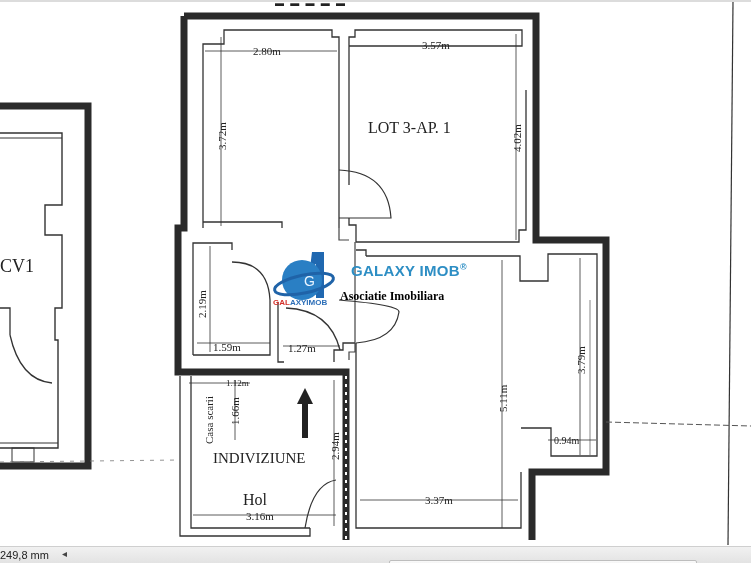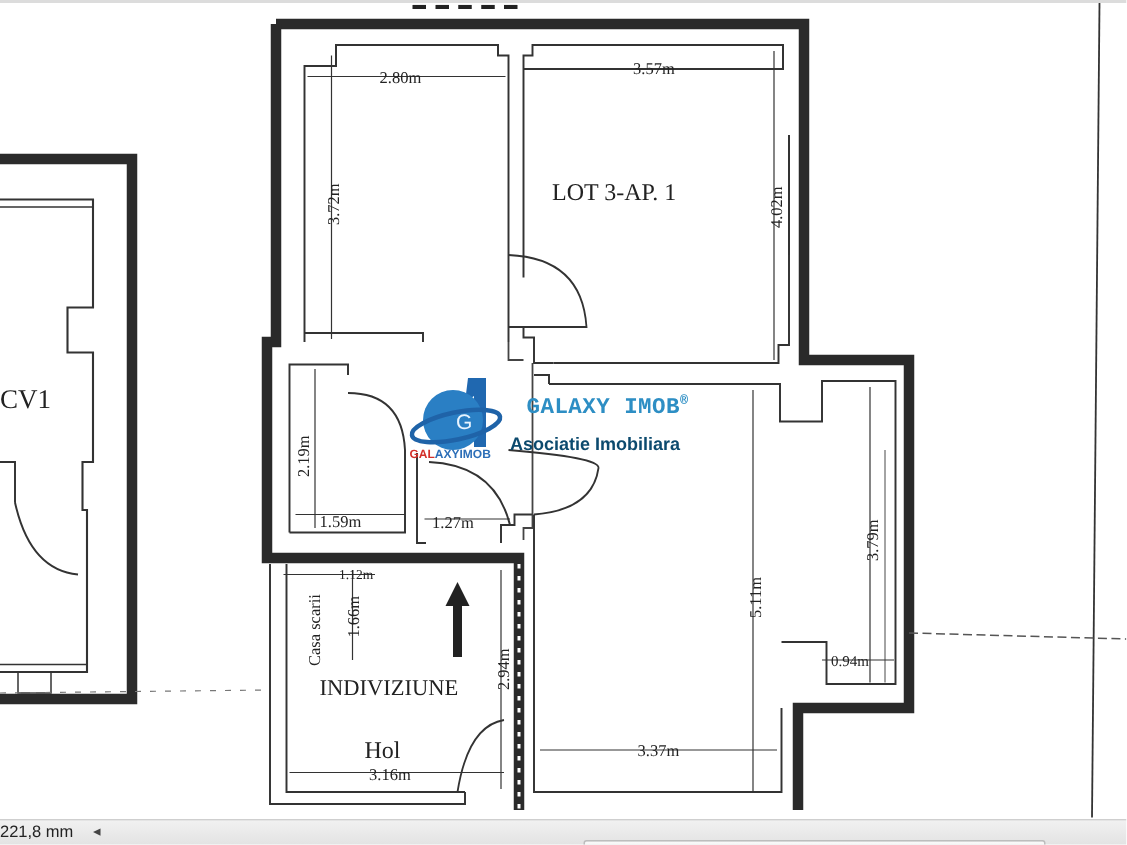--- a/index.html
+++ b/index.html
@@ -11,25 +11,25 @@
   .lbl { font-family:"Liberation Serif", serif; fill:#222; }
   .statusbar { position:absolute; left:0; top:546px; width:751px; height:17px;
                background:linear-gradient(#f1f1f1,#e2e2e2); border-top:1px solid #cfcfcf;
                font-family:"Liberation Sans", sans-serif; font-size:11px; color:#222; }
   .status-text { position:absolute; left:0; top:2px; }
   .scroll-left { position:absolute; left:62px; top:1px; font-size:10px; color:#444; cursor:pointer; }
   .scroll-track { position:absolute; left:76px; top:1px; width:675px; height:14px; }
   .scroll-thumb { position:absolute; left:313px; top:12px; width:308px; height:13px;
                   background:linear-gradient(#fafafa,#dedede); border:1px solid #bdbdbd; border-radius:2px;
                   box-sizing:border-box; text-align:left; font-size:8px; color:#555; line-height:11px; }
-  .logo-txt1 { position:absolute; left:351px; top:262px; font-family:Liberation Mono, monospace;
+  .logo-txt1 { position:absolute; left:351px; top:262px; font-family:Liberation Sans, sans-serif;
                font-weight:bold; font-size:15px; color:#2d8ec4; letter-spacing:0.3px; }
   .logo-txt1 sup { font-size:9px; }
-  .logo-txt2 { position:absolute; left:340px; top:289px; font-family:Liberation Sans, sans-serif;
-               font-weight:bold; font-size:12px; color:#0c4a6e; }
+  .logo-txt2 { position:absolute; left:340px; top:289px; font-family:Liberation Serif, serif;
+               font-weight:bold; font-size:12px; color:#000000; }
   .logo-mark { position:absolute; left:272px; top:250px; width:76px; height:65px; }
   .logo-small { position:absolute; left:273px; top:298px; font-family:"Liberation Sans", sans-serif;
                 font-weight:bold; font-size:8px; }
 </style>
 </head>
 <body>
 
 <div class="top-rule"></div>
 
 <div class="canvas">
@@ -152,18 +152,18 @@
 </div>
 <div class="logo-small">
   <span style="color:#d4302a">GAL</span><span style="color:#2d6fb8">AXYIMOB</span>
 </div>
 <div class="logo-txt1">
   <span>GALAXY IMOB</span><sup>®</sup>
 </div>
 <div class="logo-txt2">Asociatie Imobiliara</div>
 
 <div class="statusbar">
-  <span class="status-text">221,8 mm</span>
+  <span class="status-text">249,8 mm</span>
   <span class="scroll-left">◂</span>
   <div class="scroll-track">
     <div class="scroll-thumb">III</div>
   </div>
 </div>
 
 </body></html>

